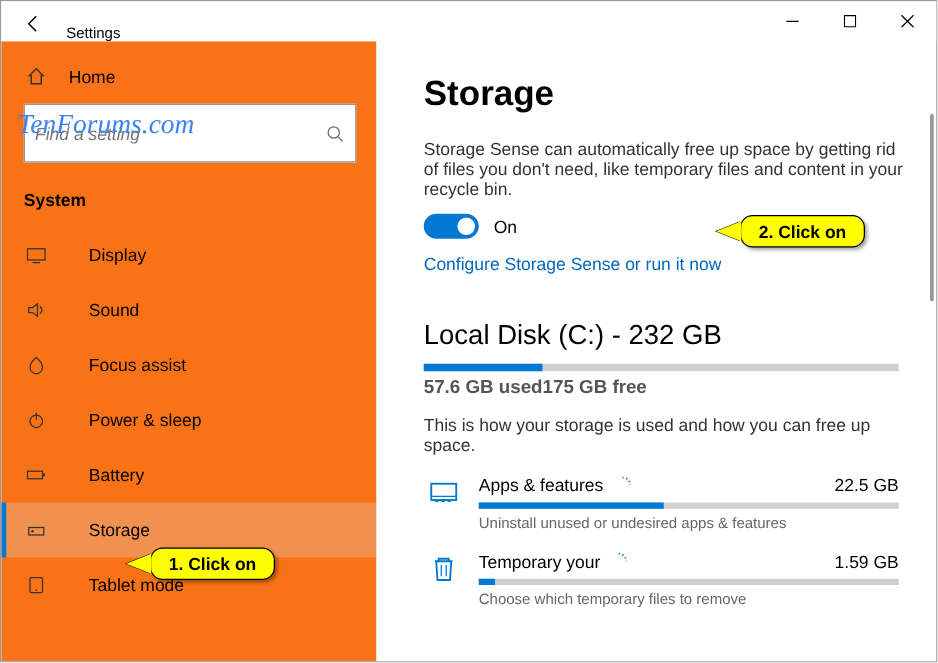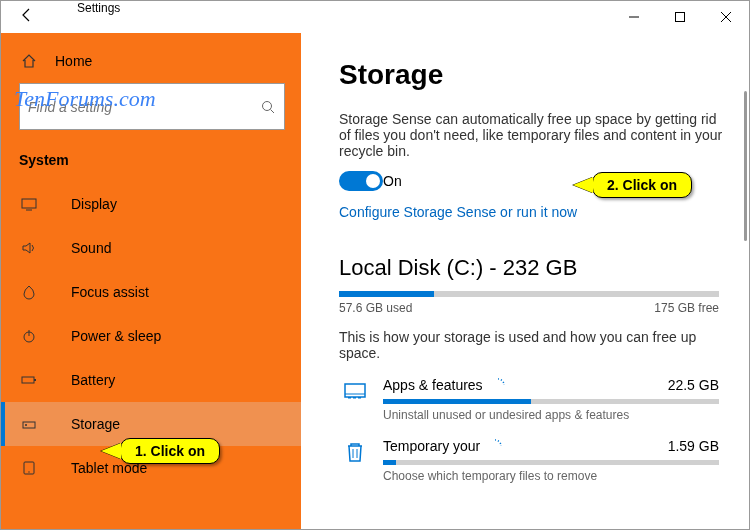--- a/index.html
+++ b/index.html
@@ -1,18 +1,18 @@
 <!DOCTYPE html>
 <html><head>
 <meta charset="utf-8">
 <style>
 * { box-sizing: border-box; margin: 0; padding: 0; font-family: "Segoe UI", Tahoma, sans-serif; }
 body { width: 750px; height: 530px; overflow: hidden; background: #fff; position: relative; }
 .window { width: 750px; height: 530px; border: 1px solid #999; display: flex; flex-direction: column; background: #fff; }
-.titlebar { height: 32px; display: flex; align-items: flex-start; padding-left: 12px; background: #fff; gap: 24px; }
+.titlebar { height: 32px; display: flex; align-items: flex-end; padding-left: 12px; background: #fff; }
 .titlebar .back { width: 28px; height: 28px; display: flex; align-items: center; justify-content: center; cursor: pointer; }
 .titlebar .title { font-size: 12px; margin-left: 12px; color: #000; }
 .titlebar .controls { margin-left: auto; display: flex; }
 .titlebar .controls .ctl { width: 46px; height: 32px; display: flex; align-items: center; justify-content: center; cursor: pointer; }
 .body { flex: 1; display: flex; overflow: hidden; }
 .sidebar { width: 300px; background: #f97316; padding: 10px 0 0 0; border-right: none; overflow-y: auto; }
 .home-row { display: flex; align-items: center; padding: 10px 16px 10px 18px; cursor: pointer; }
 .home-row .ico { width: 20px; display:flex; align-items:center; justify-content:center; }
 .home-row .label { margin-left: 16px; font-size: 14px; }
 .search { margin: 4px 16px 12px 18px; height: 47px; border: 1px solid #999; background: #fff; display: flex; align-items: center; padding: 0 8px; }
@@ -23,26 +23,26 @@
 .nav-item.active { background: #d9ecff40; }
 .nav-item.active::before { content:""; position:absolute; left:0; top:0; bottom:0; width:4px; background:#0078d4; }
 .nav-item .ico { width: 20px; display:flex; align-items:center; justify-content:center; color:#333; }
 .nav-item .label { margin-left: 32px; }
 .content { flex: 1; padding: 26px 26px 10px 38px; overflow-y: auto; position: relative; }
 .content h1 { font-size: 28px; font-weight: 600; margin-bottom: 20px; }
 .desc { font-size: 14px; color: #333; margin-bottom: 12px; max-width: 420px; }
 .toggle-row { display: flex; align-items: center; margin-bottom: 12px; }
 .toggle { width: 44px; height: 20px; border-radius: 10px; background: #0078d4; position: relative; cursor: pointer; }
 .toggle::after { content:""; position:absolute; right:3px; top:3px; width:14px; height:14px; border-radius:50%; background:#fff; }
-.toggle-row .state { font-size: 14px; }
+.toggle-row .state { margin-left: 12px; font-size: 14px; }
 .link { color: #0067c0; font-size: 14px; cursor: pointer; display:inline-block; }
 .disk-title { font-size: 22px; font-weight: 400; margin-top: 34px; margin-bottom: 10px; }
 .bar { width: 100%; max-width: 380px; height: 6px; background: #d0d0d0; position: relative; }
 .bar .fill { position:absolute; left:0; top:0; bottom:0; background:#0078d4; }
-.bar-labels { display:flex; justify-content: space-between; max-width: 380px; font-size: 12px; color: #555; margin-top: 4px; }
+.bar-labels { display:flex; max-width: 380px; font-size: 15px; color: #555; margin-top: 4px; font-weight: bold; }
 .usage-desc { font-size: 14px; margin-top: 14px; color: #333; }
 .category { display:flex; align-items:flex-start; margin-top: 16px; max-width: 380px; }
 .category .caticon { width: 32px; display:flex; align-items:center; justify-content:center; padding-top:2px; }
 .category .catbody { flex:1; margin-left: 12px; }
 .category .cattop { display:flex; justify-content: space-between; font-size: 14px; align-items:center; }
 .category .cattitle { font-weight: 400; display:flex; align-items:center; gap:8px; }
 .category .cbar { height:5px; background:#d0d0d0; margin-top:6px; position:relative; }
 .category .cbar .cfill { position:absolute; left:0; top:0; bottom:0; background:#0078d4; }
 .category .chint { font-size: 12px; color:#666; margin-top: 4px; }
 .showmore { margin-top: 18px; }

